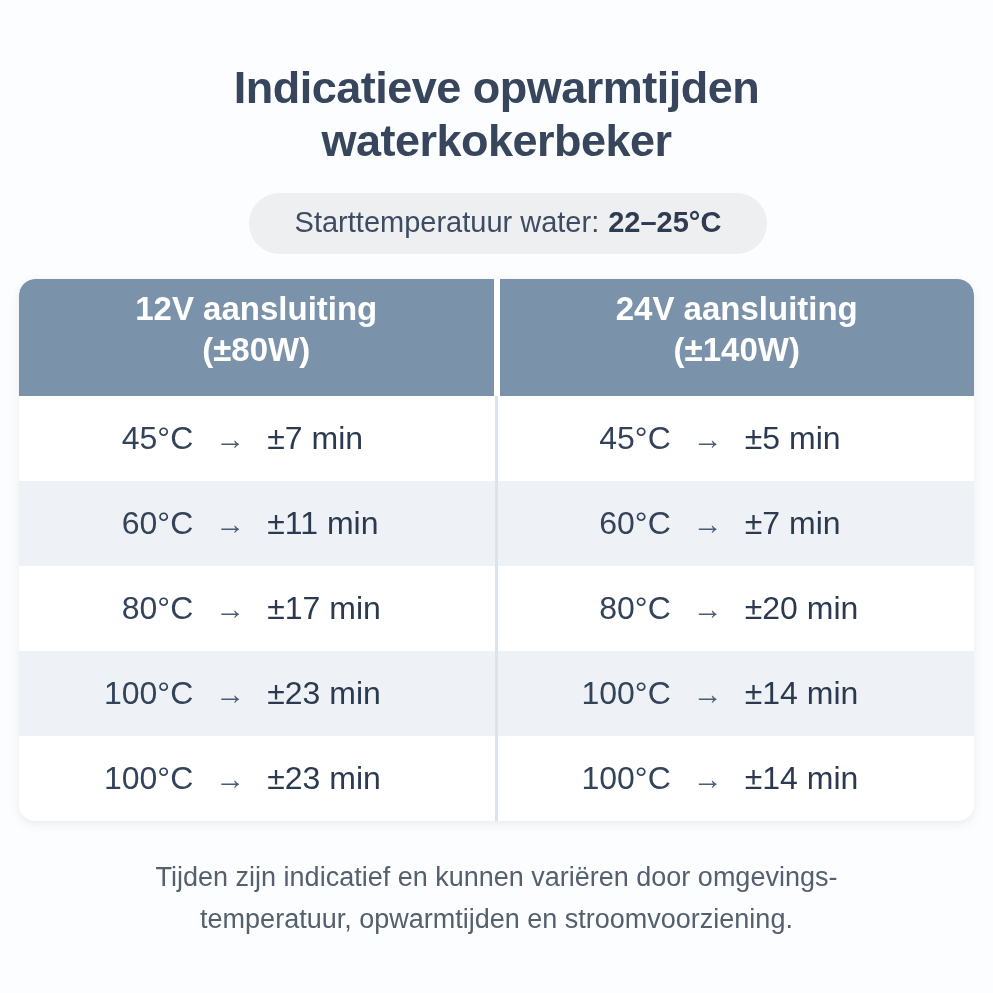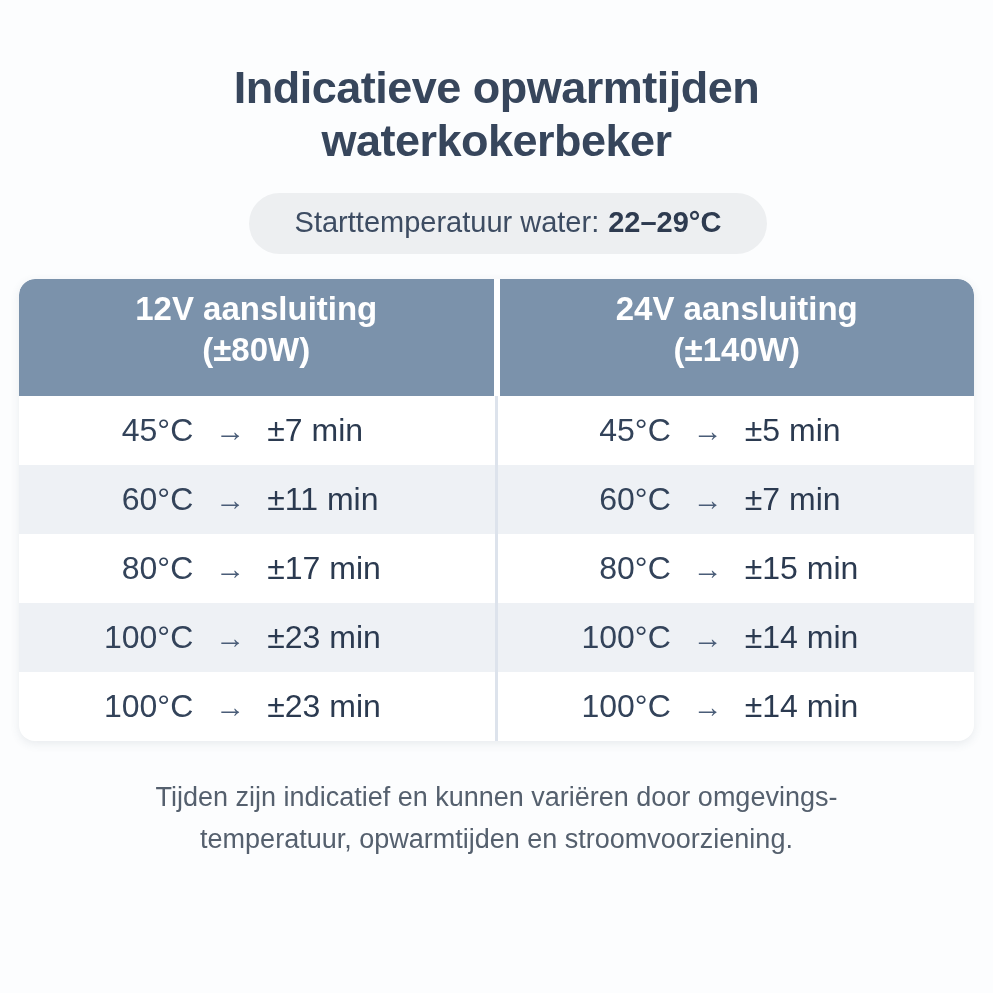--- a/index.html
+++ b/index.html
@@ -118,21 +118,21 @@
   .row.alt { background: #eef1f5; }
 
   .cell {
     flex: 1 1 0;
     display: flex;
     align-items: center;
     justify-content: center;
     gap: 22px;
     font-size: 32px;
     color: #2f3e54;
-    padding: 16px 10px;
+    padding: 24px 10px;
     box-sizing: border-box;
     white-space: nowrap;
   }
   .cell-temp {
     color: #33435a;
     font-weight: normal;
     min-width: 120px;
     text-align: right;
   }
   .arrow-icon {
@@ -165,21 +165,21 @@
 <div class="page">
 
   <div class="title">
     <span class="title-line">Indicatieve opwarmtijden</span>
     <span class="title-line">waterkokerbeker</span>
   </div>
 
   <div class="pill-wrap">
     <div class="pill">
       <span>Starttemperatuur water:</span>
-      <span class="pill-value">22–29°C</span>
+      <span class="pill-value">22–25°C</span>
     </div>
   </div>
 
   <div class="table">
 
     <div class="thead">
       <div class="th">
         <span>12V aansluiting</span>
         <span class="th-sub">(±80W)</span>
       </div>
@@ -220,21 +220,21 @@
 
       <div class="row">
         <div class="cell">
           <span class="cell-temp">80°C</span>
           <span class="arrow-icon">→</span>
           <span class="cell-time">±17 min</span>
         </div>
         <div class="cell">
           <span class="cell-temp">80°C</span>
           <span class="arrow-icon">→</span>
-          <span class="cell-time">±15 min</span>
+          <span class="cell-time">±20 min</span>
         </div>
       </div>
 
       <div class="row alt">
         <div class="cell">
           <span class="cell-temp">100°C</span>
           <span class="arrow-icon">→</span>
           <span class="cell-time">±23 min</span>
         </div>
         <div class="cell">

